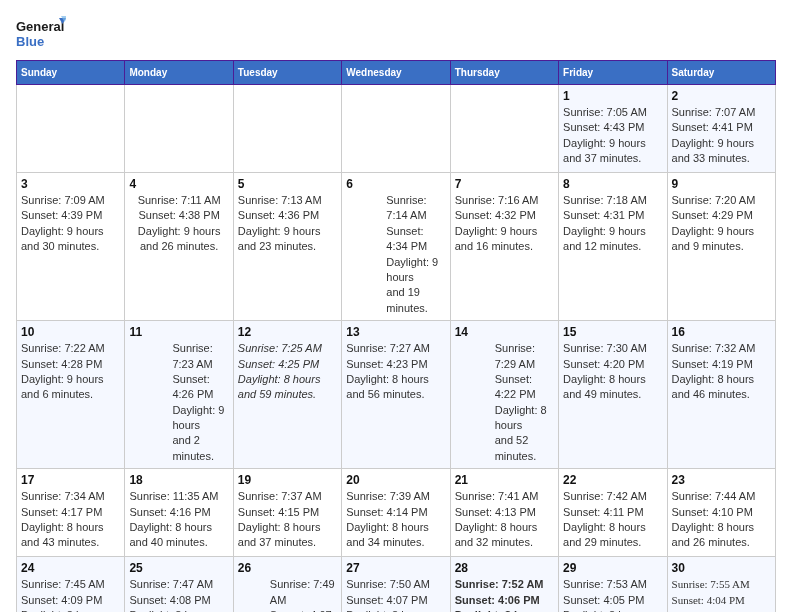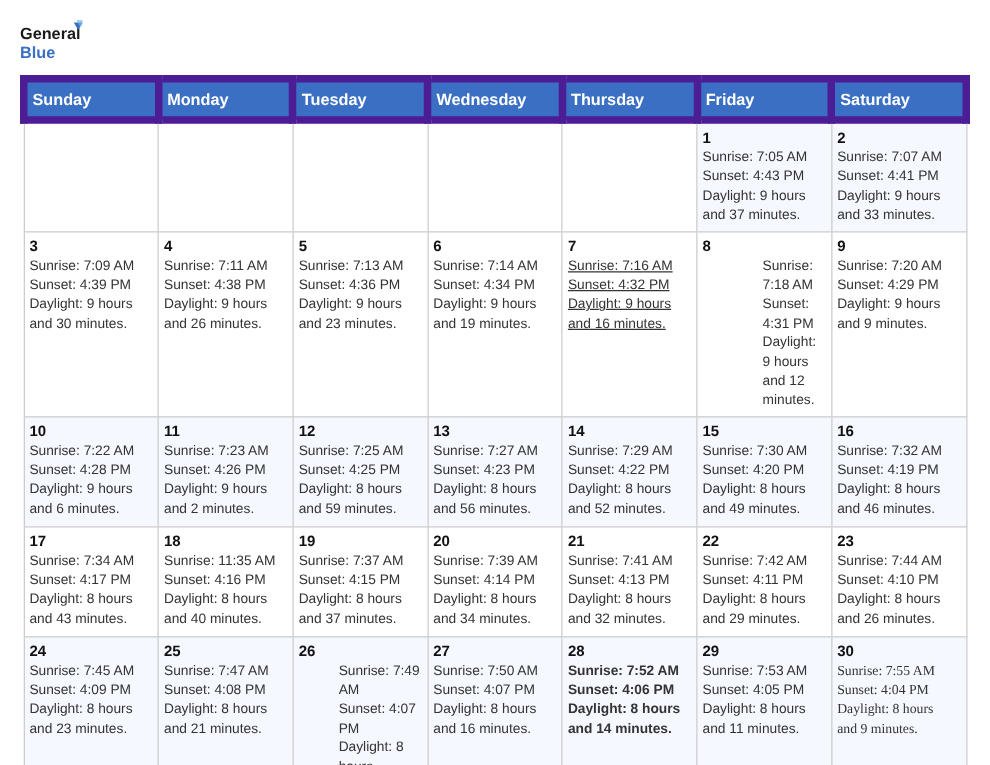--- a/index.html
+++ b/index.html
@@ -34,25 +34,25 @@
       color: #555;
     }
     .calendar {
       width: 100%;
       border-collapse: collapse;
       table-layout: fixed;
     }
     .calendar th {
       background: #3a6fc4;
       color: #fff;
-      font-size: 13px;
+      font-size: 10px;
       font-weight: bold;
       padding: 6px 4px;
       text-align: left;
-      border: 6px solid #4c1d95;
+      border: 1px solid #4c1d95;
     }
     .calendar td {
       border: 1px solid #ccc;
       vertical-align: top;
       padding: 4px;
       font-size: 10px;
       color: #333;
       height: 88px;
       background: #fff;
     }
@@ -133,49 +133,49 @@
       <tr>
         <td>
           <span class="day-num">3</span>
           <div class="day-info" style="white-space: pre-line;">Sunrise: 7:09 AM
 Sunset: 4:39 PM
 Daylight: 9 hours
 and 30 minutes.</div>
         </td>
         <td>
           <span class="day-num">4</span>
-          <div class="day-info" style="white-space: pre-line;">Sunrise: 7:11 AM
+          <div class="day-info" style="white-space: pre-line; text-align: center;">Sunrise: 7:11 AM
 Sunset: 4:38 PM
 Daylight: 9 hours
 and 26 minutes.</div>
         </td>
         <td>
           <span class="day-num">5</span>
           <div class="day-info" style="white-space: pre-line;">Sunrise: 7:13 AM
 Sunset: 4:36 PM
 Daylight: 9 hours
 and 23 minutes.</div>
         </td>
         <td>
           <span class="day-num">6</span>
-          <div class="day-info" style="white-space: pre-line;">Sunrise: 7:14 AM
+          <div class="day-info" style="white-space: pre-line; margin-left: 40px;">Sunrise: 7:14 AM
 Sunset: 4:34 PM
 Daylight: 9 hours
 and 19 minutes.</div>
         </td>
         <td>
           <span class="day-num">7</span>
-          <div class="day-info" style="white-space: pre-line; text-decoration: underline;">Sunrise: 7:16 AM
+          <div class="day-info" style="white-space: pre-line;">Sunrise: 7:16 AM
 Sunset: 4:32 PM
 Daylight: 9 hours
 and 16 minutes.</div>
         </td>
         <td>
           <span class="day-num">8</span>
-          <div class="day-info" style="white-space: pre-line; margin-left: 48px;">Sunrise: 7:18 AM
+          <div class="day-info" style="white-space: pre-line;">Sunrise: 7:18 AM
 Sunset: 4:31 PM
 Daylight: 9 hours
 and 12 minutes.</div>
         </td>
         <td>
           <span class="day-num">9</span>
           <div class="day-info" style="white-space: pre-line;">Sunrise: 7:20 AM
 Sunset: 4:29 PM
 Daylight: 9 hours
 and 9 minutes.</div>
@@ -184,42 +184,42 @@
       <tr>
         <td>
           <span class="day-num">10</span>
           <div class="day-info" style="white-space: pre-line;">Sunrise: 7:22 AM
 Sunset: 4:28 PM
 Daylight: 9 hours
 and 6 minutes.</div>
         </td>
         <td>
           <span class="day-num">11</span>
-          <div class="day-info" style="white-space: pre-line;">Sunrise: 7:23 AM
+          <div class="day-info" style="white-space: pre-line; margin-left: 43px;">Sunrise: 7:23 AM
 Sunset: 4:26 PM
 Daylight: 9 hours
 and 2 minutes.</div>
         </td>
         <td>
           <span class="day-num">12</span>
-          <div class="day-info" style="white-space: pre-line;">Sunrise: 7:25 AM
+          <div class="day-info" style="white-space: pre-line; font-style: italic;">Sunrise: 7:25 AM
 Sunset: 4:25 PM
 Daylight: 8 hours
 and 59 minutes.</div>
         </td>
         <td>
           <span class="day-num">13</span>
           <div class="day-info" style="white-space: pre-line;">Sunrise: 7:27 AM
 Sunset: 4:23 PM
 Daylight: 8 hours
 and 56 minutes.</div>
         </td>
         <td>
           <span class="day-num">14</span>
-          <div class="day-info" style="white-space: pre-line;">Sunrise: 7:29 AM
+          <div class="day-info" style="white-space: pre-line; margin-left: 40px;">Sunrise: 7:29 AM
 Sunset: 4:22 PM
 Daylight: 8 hours
 and 52 minutes.</div>
         </td>
         <td>
           <span class="day-num">15</span>
           <div class="day-info" style="white-space: pre-line;">Sunrise: 7:30 AM
 Sunset: 4:20 PM
 Daylight: 8 hours
 and 49 minutes.</div>

